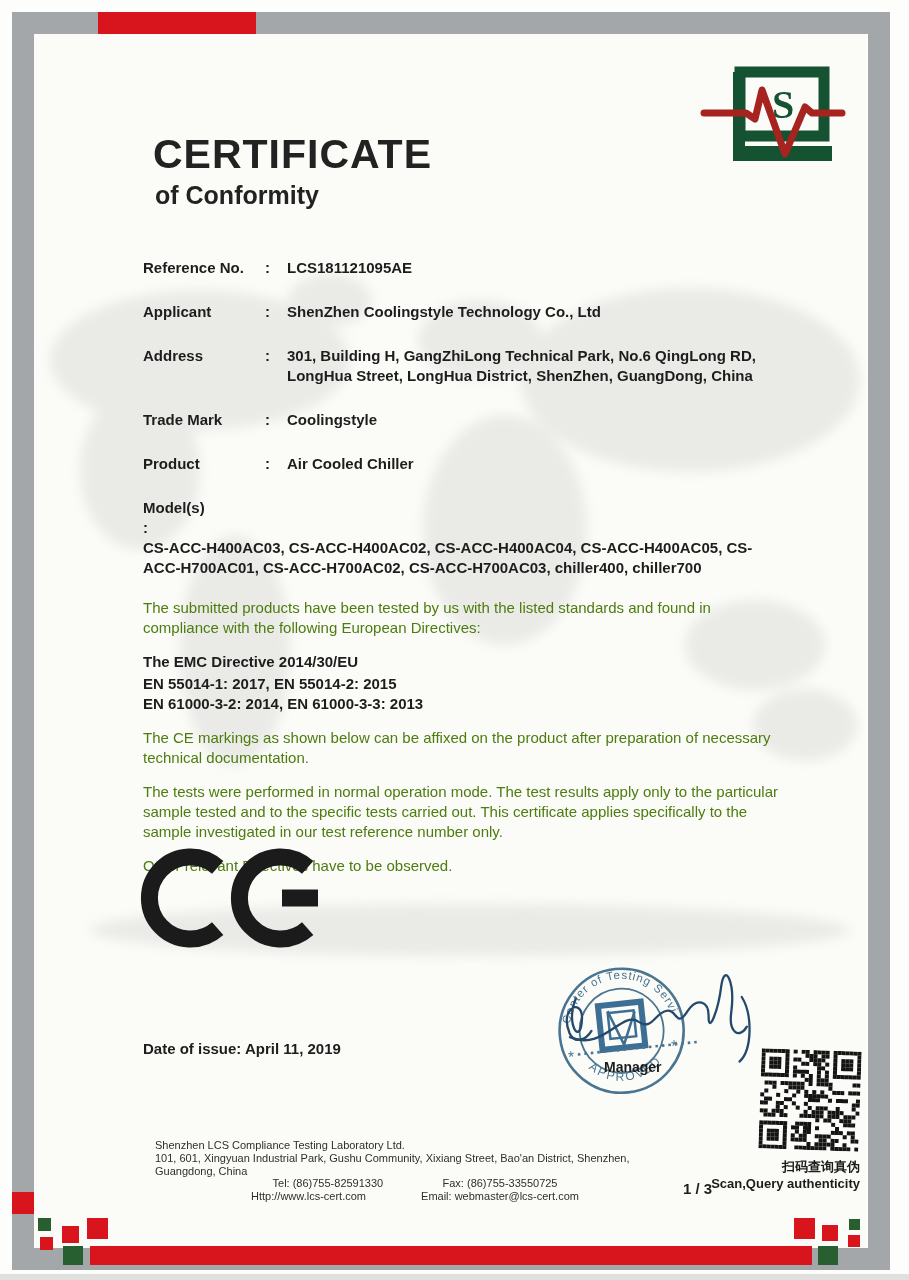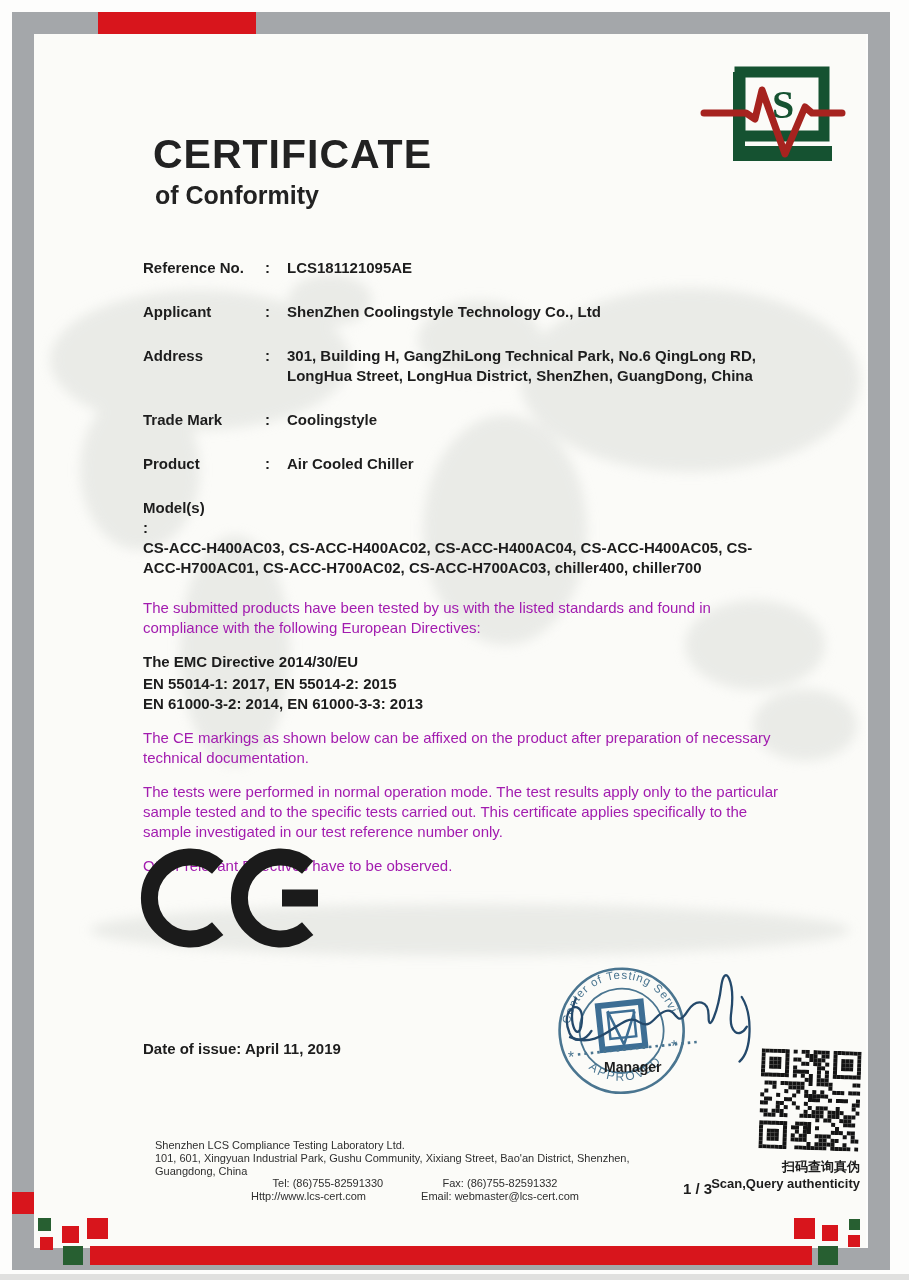--- a/index.html
+++ b/index.html
@@ -41,21 +41,21 @@
   .title{position:absolute;left:153px;top:131px;font-size:41px;font-weight:bold;letter-spacing:1px;color:#222;margin:0;}
   .subtitle{position:absolute;left:155px;top:181px;font-size:25px;font-weight:bold;color:#222;margin:0;}
   .logo{position:absolute;left:700px;top:58px;}
   
   .content{position:absolute;left:143px;top:258px;width:646px;font-size:15px;line-height:20px;}
   .frow{display:flex;margin-bottom:24px;font-weight:bold;color:#1d1d1d;}
   .frow .lbl{width:122px;flex:none;}
   .frow .sep{width:22px;flex:none;text-align:left;}
   .frow .val{flex:1;}
   .frow.last{margin-bottom:20px;flex-direction:column;}
-  .content p{margin:0 0 14px 0;color:#a21caf;}
+  .content p{margin:0 0 14px 0;color:#4d7c0f;}
   .content p.bold{font-weight:bold;color:#1d1d1d;}
   .content p.dir{margin-bottom:2px;}
   
   .ce{position:absolute;left:138px;top:840px;}
   
   .stamp{position:absolute;left:540px;top:948px;transform:rotate(-6deg);}
   .manager{position:absolute;left:604px;top:1059px;font-size:14px;font-weight:bold;color:#1c1c1c;}
   .dateline{position:absolute;left:143px;top:1040px;font-size:15px;font-weight:bold;color:#1d1d1d;}
   
   .qrwrap{position:absolute;left:690px;top:1050px;width:170px;text-align:right;}
@@ -529,20 +529,20 @@
     </svg>
   <div class="qr-cap-zh">扫码查询真伪</div>
   <div class="qr-cap-en">Scan,Query authenticity</div>
 </div>
 
 <div class="footer">
   <div>Shenzhen LCS Compliance Testing Laboratory Ltd.</div>
   <div>101, 601, Xingyuan Industrial Park, Gushu Community, Xixiang Street, Bao'an District, Shenzhen, Guangdong, China</div>
   <div class="cols">
     <span>Tel: (86)755-82591330</span>
-    <span>Fax: (86)755-82591332</span>
+    <span>Fax: (86)755-33550725</span>
   </div>
   <div class="cols">
     <span>Http://www.lcs-cert.com</span>
     <span>Email: webmaster@lcs-cert.com</span>
   </div>
 </div>
 <div class="pageno">1 / 3</div>
 
 </body></html>

